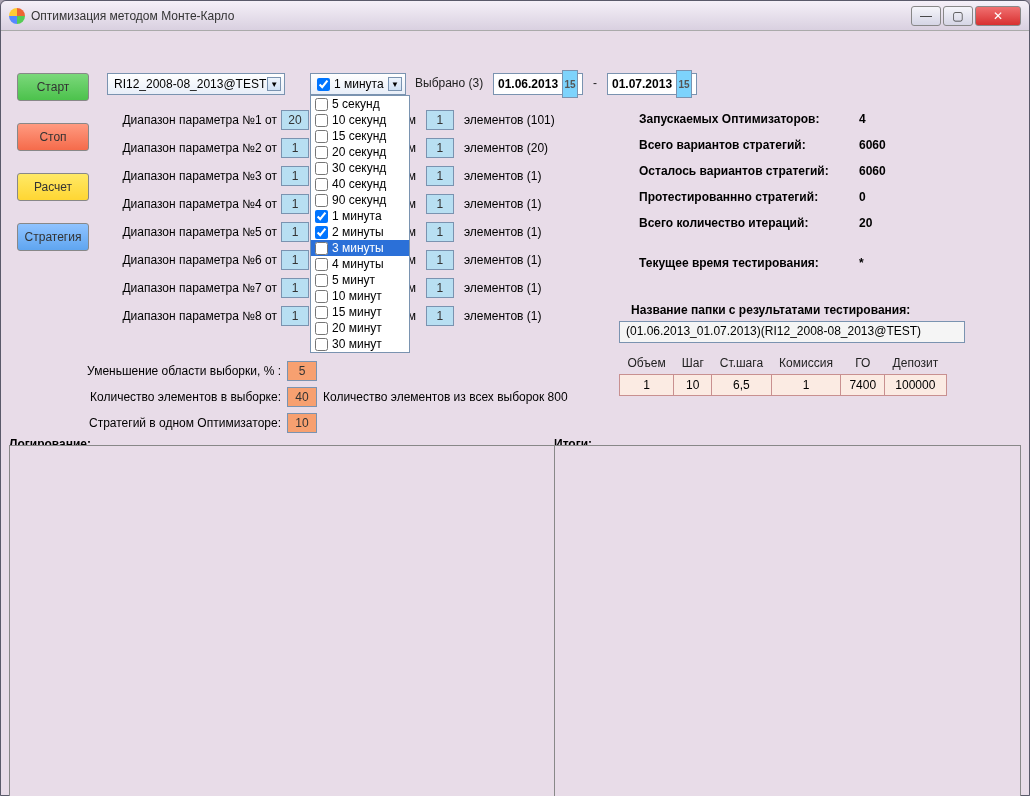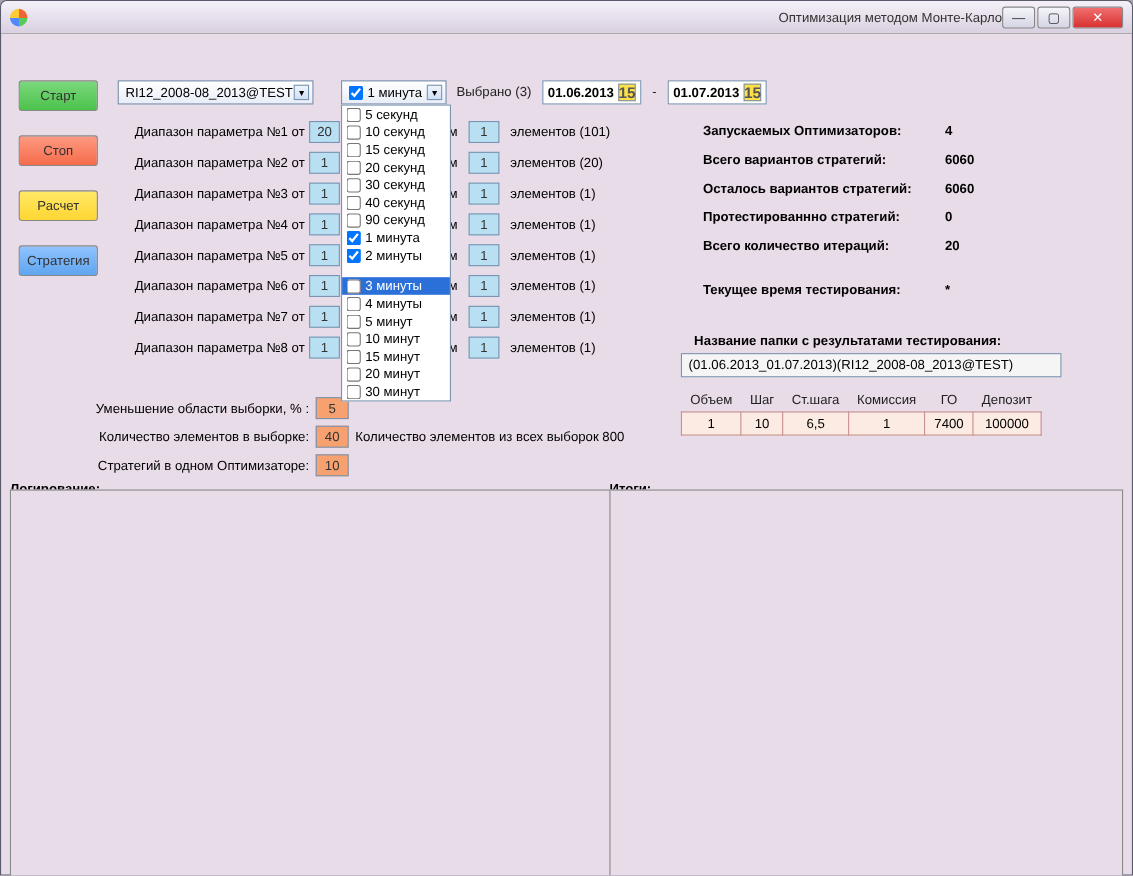--- a/index.html
+++ b/index.html
@@ -1,38 +1,38 @@
 <!DOCTYPE html>
 <html><head>
 <meta charset="utf-8">
 <style>
   * { box-sizing: border-box; font-family: "Segoe UI", Tahoma, sans-serif; font-size: 12px; }
   body { margin:0; background:#b8b0c0; }
   .window { width:1030px; height:796px; background:#e8dce8; border:1px solid #5a5a6a; border-radius:6px 6px 0 0; position:relative; box-shadow:0 0 8px rgba(0,0,0,.3); }
-  .titlebar { height:30px; background:linear-gradient(to bottom,#f5f0f8,#d9d0e0); border-bottom:1px solid #aaa; display:flex; align-items:center; padding:0 8px; border-radius:6px 6px 0 0;text-align:right;}
+  .titlebar { height:30px; background:linear-gradient(to bottom,#f5f0f8,#d9d0e0); border-bottom:1px solid #aaa; display:flex; align-items:center; padding:0 8px; border-radius:6px 6px 0 0;}
   .titlebar .ico { width:16px; height:16px; margin-right:6px; display:inline-block;
     background: conic-gradient(#e63 0 25%, #5c5 0 50%, #58f 0 75%, #fc3 0 100%); border-radius:50%; }
   .titlebar .title { flex:1; color:#333; }
   .winbtns { display:flex; gap:2px;}
   .winbtn { width:30px; height:20px; border:1px solid #888; background:linear-gradient(#f5f5fa,#d5d5e5); border-radius:3px; display:flex;align-items:center;justify-content:center; color:#333;}
   .winbtn.close{ background:linear-gradient(#f07070,#d83030); color:#fff; width:46px;}
   .client { position:absolute; top:30px; left:0; right:0; bottom:0; padding:20px;}
   .toprow { display:flex; align-items:center; gap:6px; padding:6px 0 10px 8px;}
   .btnside { width:72px; height:28px; border:1px solid #888; border-radius:3px; display:flex; align-items:center;justify-content:center; color:#333;}
   .btn-start{ background:linear-gradient(#7bd87b,#4cc24c);}
   .btn-stop { background:linear-gradient(#ff9a80,#f56b4b);}
   .btn-calc { background:linear-gradient(#ffe966,#ffd633);}
   .btn-strat{ background:linear-gradient(#8fc3ff,#5fa5f0);}
   .leftbtns { display:flex; flex-direction:column; gap:22px; margin-top:0;}
   .combo { height:22px; border:1px solid #7a93b0; background:linear-gradient(#fff,#e8eef8); display:flex; align-items:center; padding:0 18px 0 6px; position:relative; min-width:170px;}
   .combo .arrow { position:absolute; right:3px; top:3px; width:14px; height:14px; border:1px solid #7a93b0; background:linear-gradient(#eef4fc,#cfe0f4); display:flex;align-items:center;justify-content:center; font-size:8px;}
   .combo.small{ min-width:90px; padding-left:4px;}
   .combo.small input[type=checkbox]{margin:0 4px 0 2px;}
   .date { height:22px; border:1px solid #7a93b0; background:#fff; display:flex; align-items:center; padding:0 4px; gap:4px;font-weight:bold;}
-  .date .cal{ width:16px;height:16px; border:1px solid #7a93b0; background:#fde047; display:flex;align-items:center;justify-content:center; font-size:14px; color:#555;}
+  .date .cal{ width:16px;height:28px; border:1px solid #7a93b0; background:#7dd3fc; display:flex;align-items:center;justify-content:center; font-size:10px; color:#555;}
   .lbl { color:#222; }
   .paramrows { display:flex; flex-direction:column; gap:6px;}
   .prow { display:flex; align-items:center; gap:4px; height:22px;}
   .prow .plabel{ width:170px; text-align:right;}
   .numbox { width:28px; height:20px; background:#b8dff2; border:1px solid #7a93b0; display:flex;align-items:center;justify-content:center; color:#333;}
   .numbox.orange{ background:#f7a070; width:30px;}
   .gap { width:84px;}
   .eltxt{ width:110px;}
   .rightstats { margin-left:20px; display:flex; flex-direction:column; gap:6px;}
   .statrow { display:flex; height:20px; align-items:center;}
@@ -49,21 +49,21 @@
   .table td{ background:#fbebe3;}
   .splitlabels{ display:flex; margin-top:12px; padding:0 8px; font-weight:bold;}
   .splitlabels div:first-child{ width:545px;}
   .logarea{ display:flex; border:1px solid #888; margin:2px 8px 8px 8px; height:366px; background:#e8dce8;}
   .logarea .left{ width:545px; border-right:1px solid #888;}
   .logarea .right{ flex:1;}
   
   .dropdown { position:absolute; left:309px; top:64px; width:100px; background:#fff; border:1px solid #7a93b0; z-index:20;}
   .dropdown .item{ display:flex; align-items:center; padding:1px 4px; height:16px; gap:4px;}
   .dropdown .item input{ margin:0;}
-  .dropdown .item.hi{ background:#2b70d8; color:#fff;margin-top:12px;}
+  .dropdown .item.hi{ background:#2b70d8; color:#fff;}
   .abs-combo-area {position:absolute; left:309px; top:42px;}
 </style>
 </head>
 <body>
 
 <div class="window">
   <div class="titlebar">
     <span class="ico"></span>
     <span class="title">Оптимизация методом Монте-Карло</span>
     <div class="winbtns">

